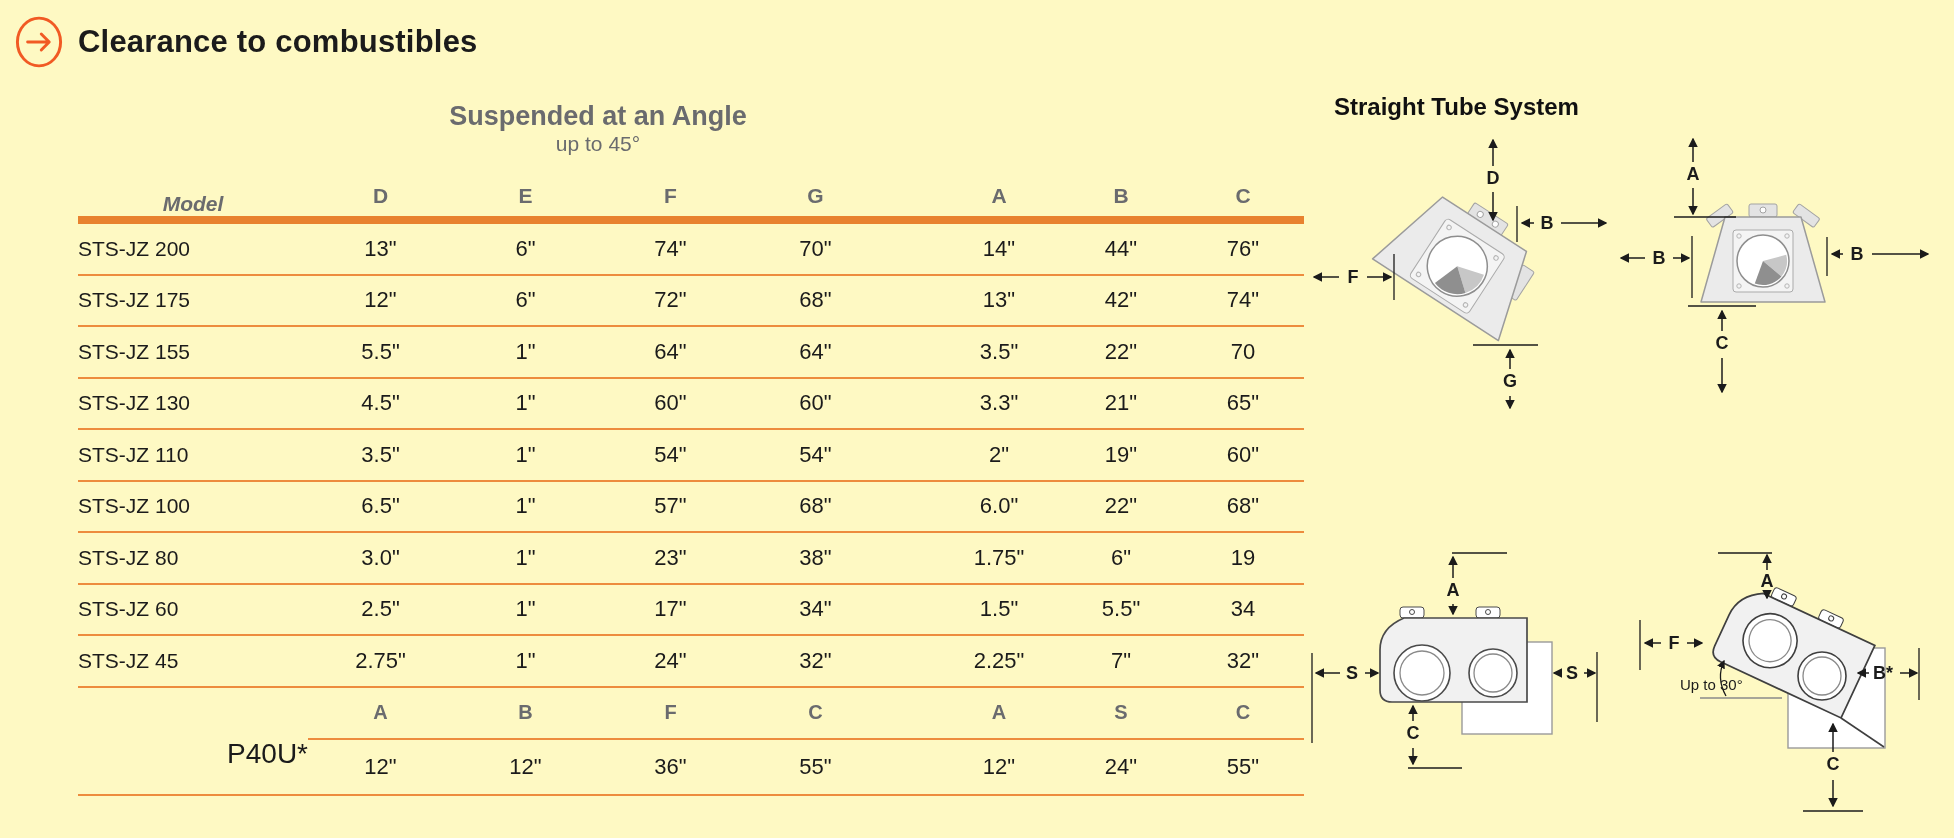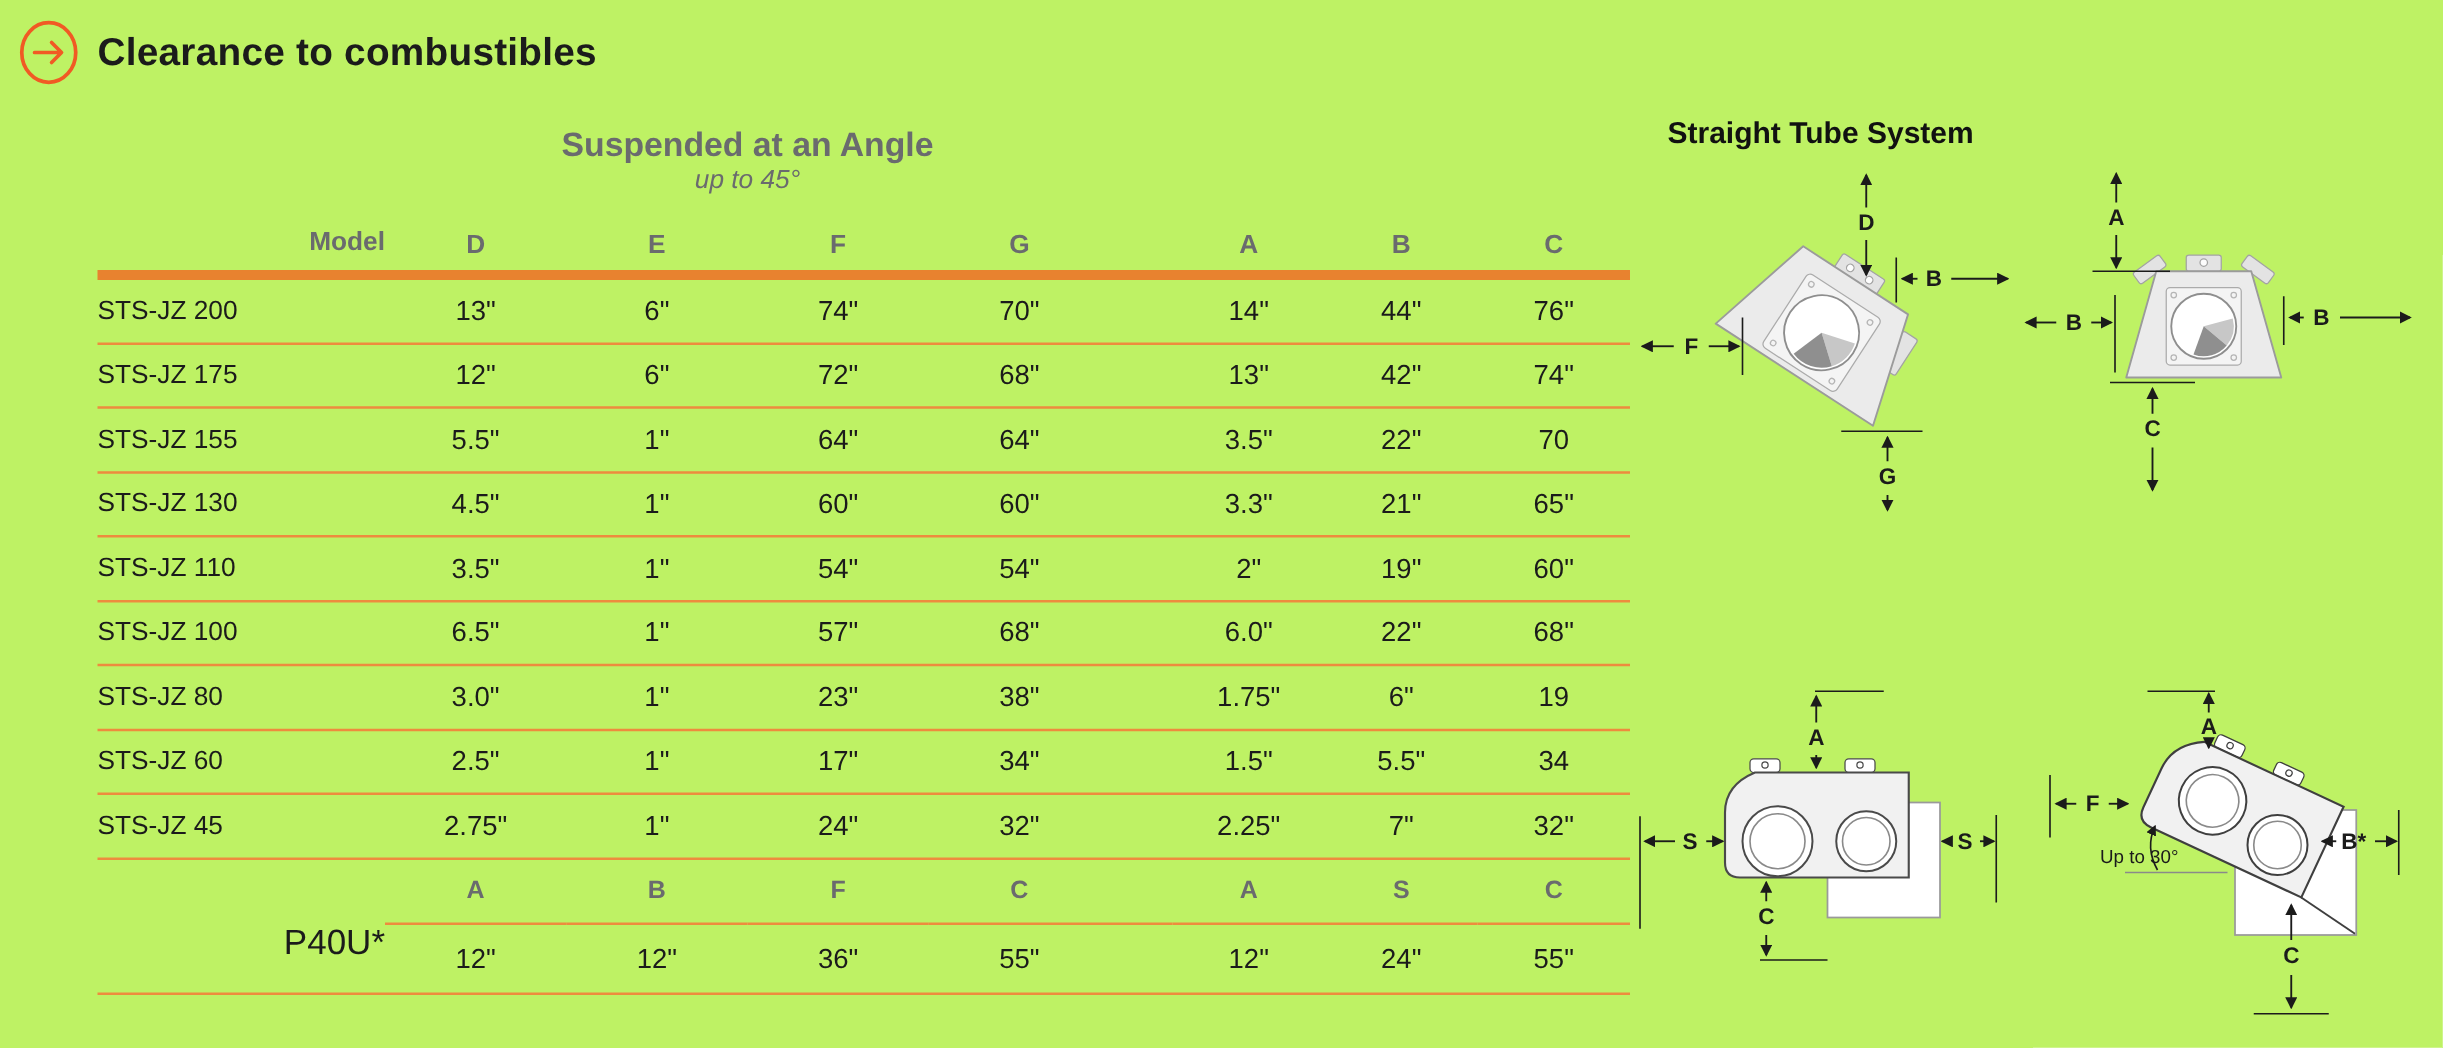--- a/index.html
+++ b/index.html
@@ -1,36 +1,36 @@
 <!DOCTYPE html>
 <html><head>
 <meta charset="utf-8">
 <style>
   :root{
     --orange:#E8822F; --line:#ED8C3E; --icon:#F15A24;
     --gray:#6A6B6E; --ink:#1B1B1B;
   }
   *{margin:0;padding:0;box-sizing:border-box;}
   body{width:1954px;height:838px;background:#fff;font-family:"Liberation Sans",sans-serif;position:relative;overflow:hidden;}
-  .page{position:absolute;inset:0;background:#bef264;}
+  .page{position:absolute;inset:0;background:#fef9c3;}
   
   .title-row{position:absolute;left:14px;top:14px;display:flex;align-items:center;gap:14px;}
   .hdr-icon{width:50px;height:56px;display:block;}
   .page-title{font-size:31px;font-weight:700;color:var(--ink);letter-spacing:.2px;}
   
   .tbl{position:absolute;left:78px;top:95px;width:1226px;color:var(--ink);}
   .grid{display:grid;grid-template-columns:230px 145px 145px 145px 145px 50px 122px 122px 122px;}
   .group-row{height:62px;}
   .group-cell{grid-column:2/span 4;text-align:center;align-self:end;}
   .group-cell.horiz{grid-column:7/span 3;}
   .g1{font-size:27px;font-weight:700;color:var(--gray);line-height:27px;}
-  .g2{font-size:21px;font-weight:400;color:var(--gray);line-height:27px;font-style:italic;}
+  .g2{font-size:21px;font-weight:400;color:var(--gray);line-height:27px;}
   .letters-row{height:59px;align-items:end;}
   .letters-row>div{padding-bottom:8px;text-align:center;font-size:21px;font-weight:700;color:var(--gray);}
-  .letters-row .model-h{text-align:right;padding-bottom:10px;font-size:21px;}
+  .letters-row .model-h{text-align:center;padding-bottom:0;font-size:21px;font-style:italic;}
   .bar{height:8px;background:var(--orange);}
   .row{height:51.5px;border-bottom:2px solid var(--line);align-items:center;}
   .row>div{text-align:center;font-size:22px;color:var(--ink);}
   .row .model{text-align:left;font-size:21px;}
   .p40u{border-bottom:2px solid var(--line);grid-template-rows:52px 54px;}
   .p40u .model{grid-column:1;grid-row:1/3;align-self:center;text-align:right;font-size:28px;margin-top:27px;}
   .p40u .sub{align-self:center;text-align:center;font-size:20px;font-weight:700;color:var(--gray);height:100%;display:flex;align-items:center;justify-content:center;border-bottom:2px solid var(--line);}
   .p40u .subsp{grid-row:1;border-bottom:2px solid var(--line);}
   .p40u .val{grid-row:2;align-self:center;text-align:center;font-size:22px;}
   

